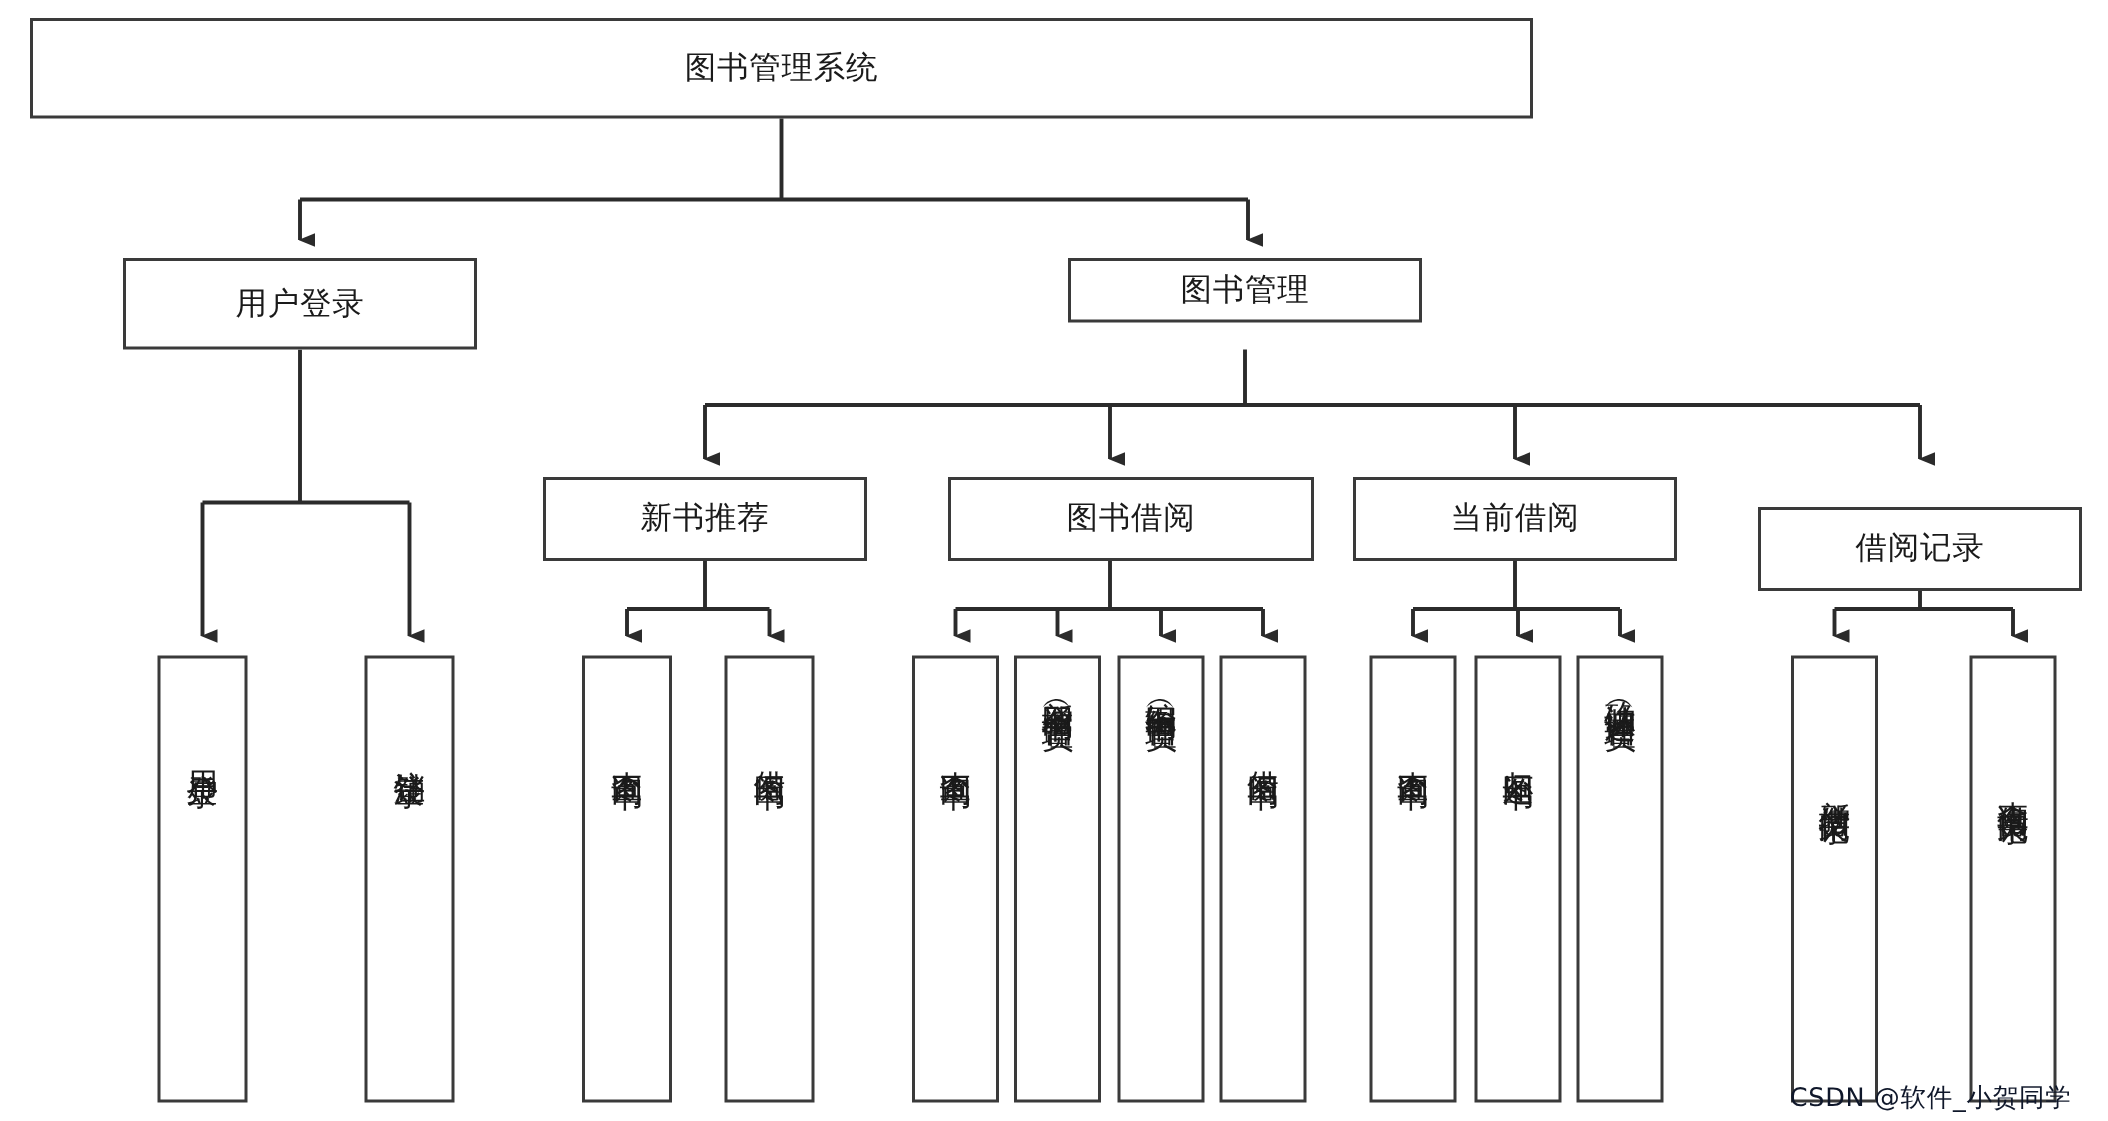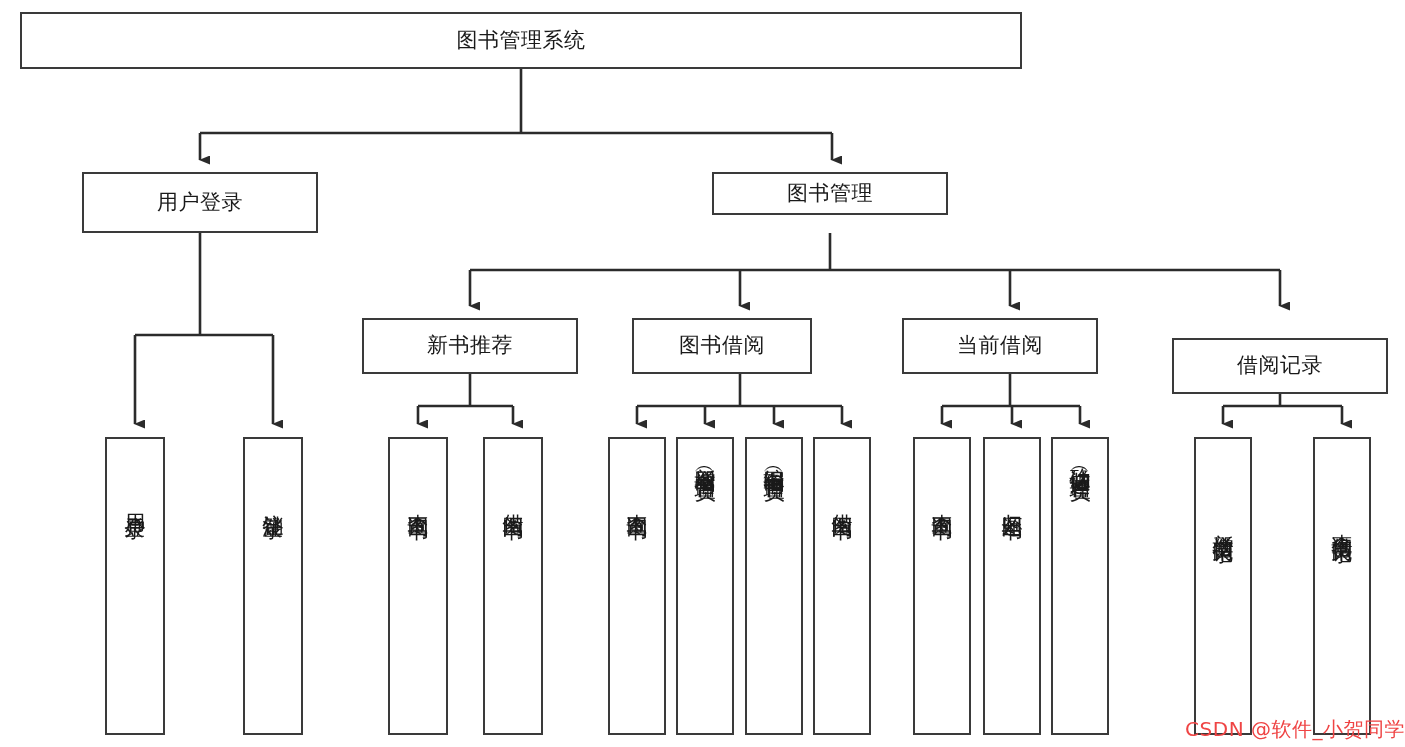--- a/index.html
+++ b/index.html
@@ -56,24 +56,24 @@
     padding-top: 12px;
   }
   .leaf-box.pad-mid {
     padding-top: 58px;
   }
   .leaf-box.pad-low {
     padding-top: 78px;
   }
   #watermark {
     position: absolute;
-    right: 0;
+    right: 24px;
     bottom: 4px;
-    font-size: 20px;
-    color: #ef4444;
+    font-size: 17px;
+    color: #0f172a;
     white-space: nowrap;
     letter-spacing: 0.5px;
     pointer-events: none;
   }
 </style>
 </head>
 <body>
 
 <div id="stage">
 
@@ -121,38 +121,38 @@
       <path d="M1012,406 L1012,424" marker-end="url(#arrowhead)"></path>
       <path d="M1080,406 L1080,424" marker-end="url(#arrowhead)"></path>
 
       <path d="M1280,374 L1280,406"></path>
       <path d="M1223,406 L1342,406"></path>
       <path d="M1223,406 L1223,424" marker-end="url(#arrowhead)"></path>
       <path d="M1342,406 L1342,424" marker-end="url(#arrowhead)"></path>
     </g>
   </svg>
 
-  <div class="node-box" id="node-root" style="left: 20px; top: 12px; width: 1002px; height: 57px;">
+  <div class="node-box" id="node-root" style="left: 20px; top: 12px; width: 1002px; height: 67px;">
     <span class="node-label-h">图书管理系统</span>
   </div>
 
   <div class="node-box" id="node-l2-0" style="left: 82px; top: 172px; width: 236px; height: 61px;">
     <span class="node-label-h">用户登录</span>
   </div>
   <div class="node-box" id="node-l2-1" style="left: 712px; top: 172px; width: 236px; height: 43px;">
     <span class="node-label-h">图书管理</span>
   </div>
 
   <div class="node-box" id="node-l3-0" style="left: 362px; top: 318px; width: 216px; height: 56px;">
     <span class="node-label-h">新书推荐</span>
   </div>
-  <div class="node-box" id="node-l3-1" style="left: 632px; top: 318px; width: 180px; height: 56px;">
+  <div class="node-box" id="node-l3-1" style="left: 632px; top: 318px; width: 244px; height: 56px;">
     <span class="node-label-h">图书借阅</span>
   </div>
-  <div class="node-box" id="node-l3-2" style="left: 902px; top: 318px; width: 196px; height: 56px;">
+  <div class="node-box" id="node-l3-2" style="left: 902px; top: 318px; width: 216px; height: 56px;">
     <span class="node-label-h">当前借阅</span>
   </div>
   <div class="node-box" id="node-l3-3" style="left: 1172px; top: 318px; width: 216px; height: 56px; margin-top: 20px;">
     <span class="node-label-h">借阅记录</span>
   </div>
 
   <div class="node-box leaf-box pad-mid" id="leaf-0" style="left: 105px; top: 437px; width: 60px; height: 298px;">
     <span class="node-label-v">用户登录</span>
   </div>
   <div class="node-box leaf-box pad-mid" id="leaf-1" style="left: 243px; top: 437px; width: 60px; height: 298px;">

